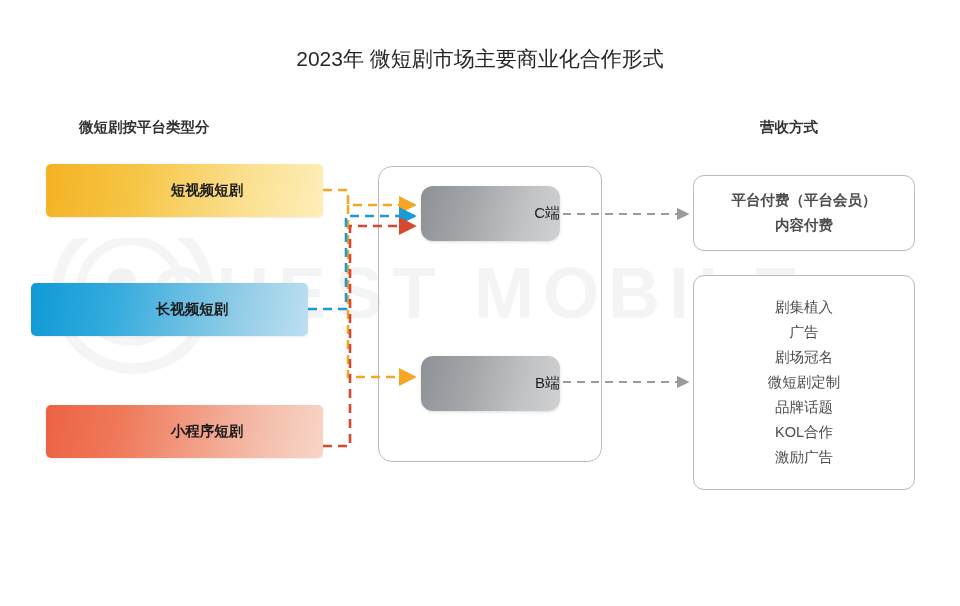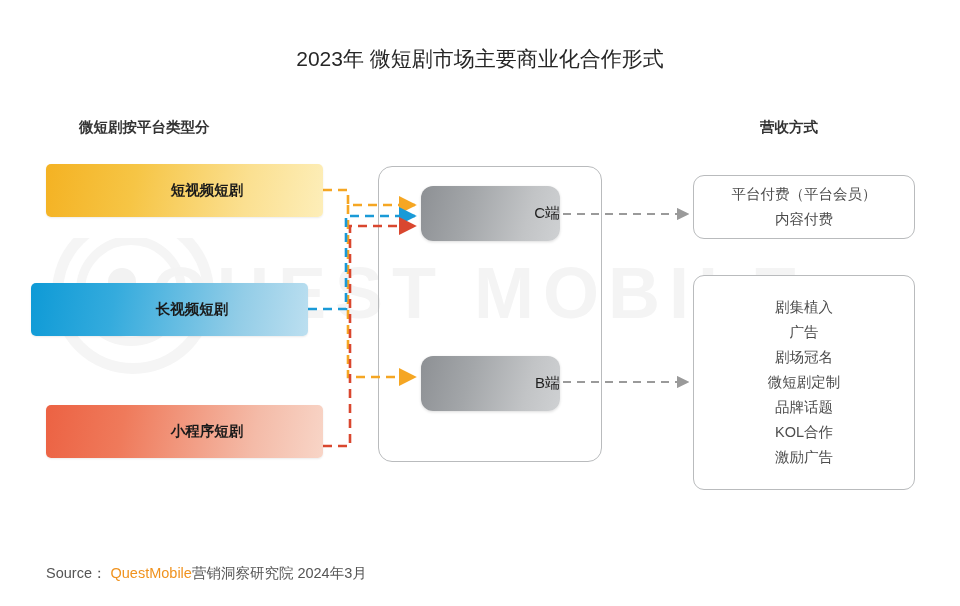--- a/index.html
+++ b/index.html
@@ -150,21 +150,21 @@
     border: 1.3px solid #b9bbbd;
     border-radius: 11px;
     background: #ffffff;
     z-index: 5;
     display: flex;
     flex-direction: column;
     align-items: center;
     justify-content: center;
     box-sizing: border-box;
   }
-  #rev-0 { top: 175px; height: 64px; }
+  #rev-0 { top: 175px; height: 76px; font-weight: bold; }
   #rev-1 { top: 275px; height: 215px; }
   .rev-line {
     font-size: 14.5px;
     color: #4d4d4d;
     line-height: 25px;
     white-space: nowrap;
   }
 
   
   #connectors {
@@ -257,18 +257,14 @@
 
     <path d="M 278 309 L 346 309 L 346 216 L 415 216" fill="none" stroke="#1a9ad7" stroke-width="2.6" stroke-dasharray="9 6" marker-end="url(#ah-blue)"></path>
 
     <path d="M 278 446 L 350 446 L 350 226 L 415 226" fill="none" stroke="#d9472f" stroke-width="2.6" stroke-dasharray="9 6" marker-end="url(#ah-red)"></path>
 
     <path d="M 563 214 L 688 214" fill="none" stroke="#9a9a9a" stroke-width="1.8" stroke-dasharray="8 6" marker-end="url(#ah-gray)"></path>
 
     <path d="M 563 382 L 688 382" fill="none" stroke="#9a9a9a" stroke-width="1.8" stroke-dasharray="8 6" marker-end="url(#ah-gray)"></path>
   </svg>
 
-  <div id="source">
-    <span>Source：</span>
-    <span class="brand">QuestMobile</span><span>营销洞察研究院 2024年3月</span>
-  </div>
 
 </div>
 
 </body></html>

